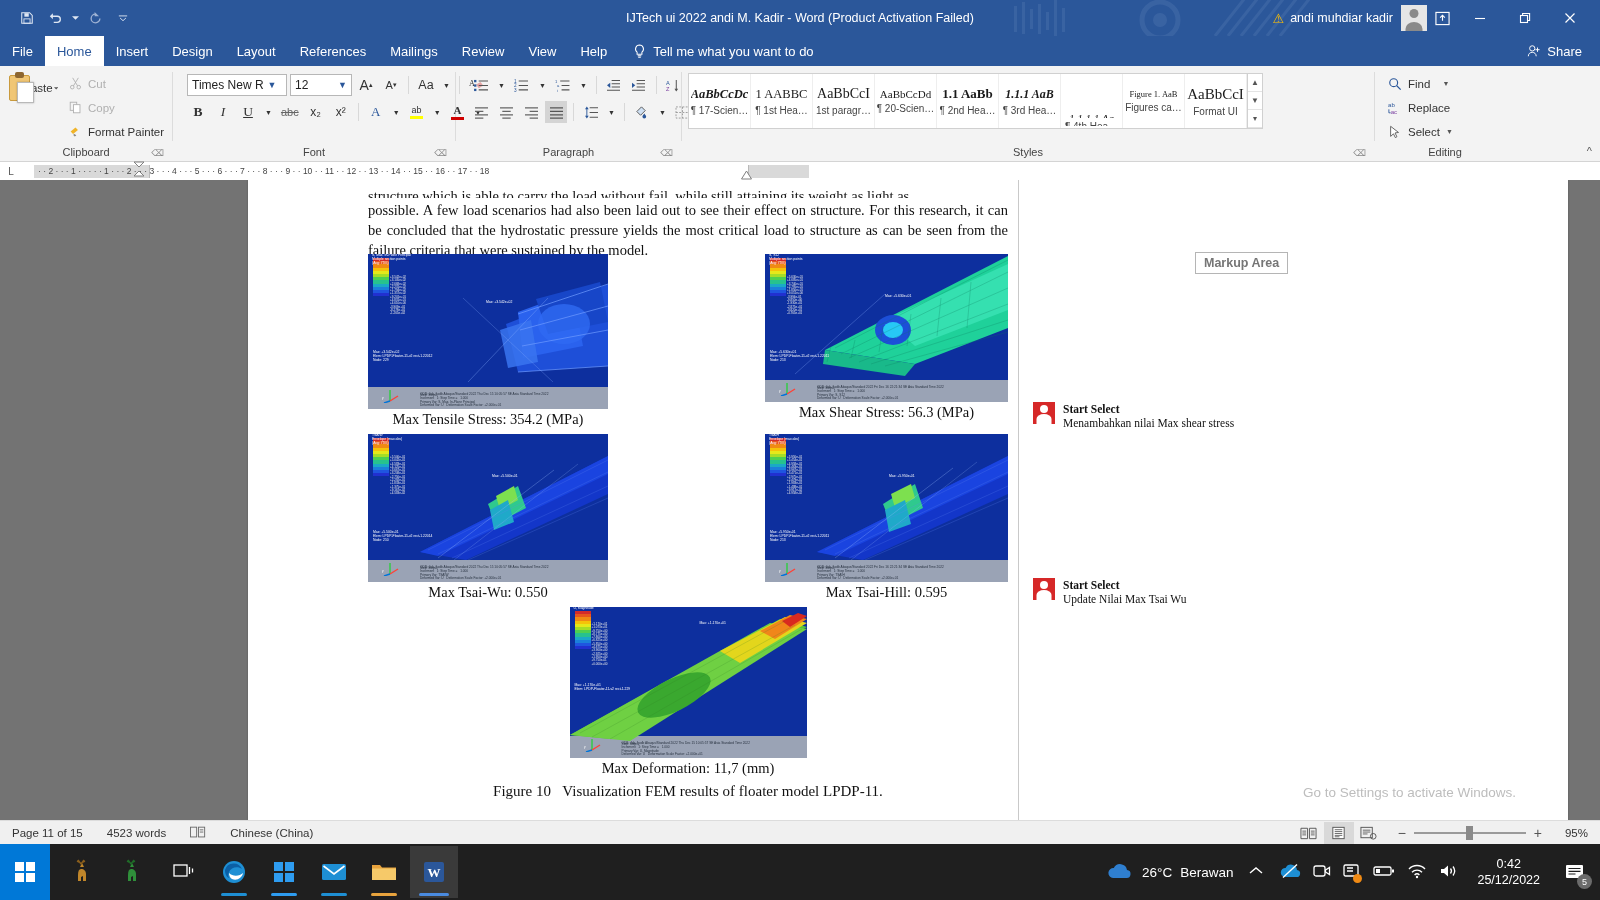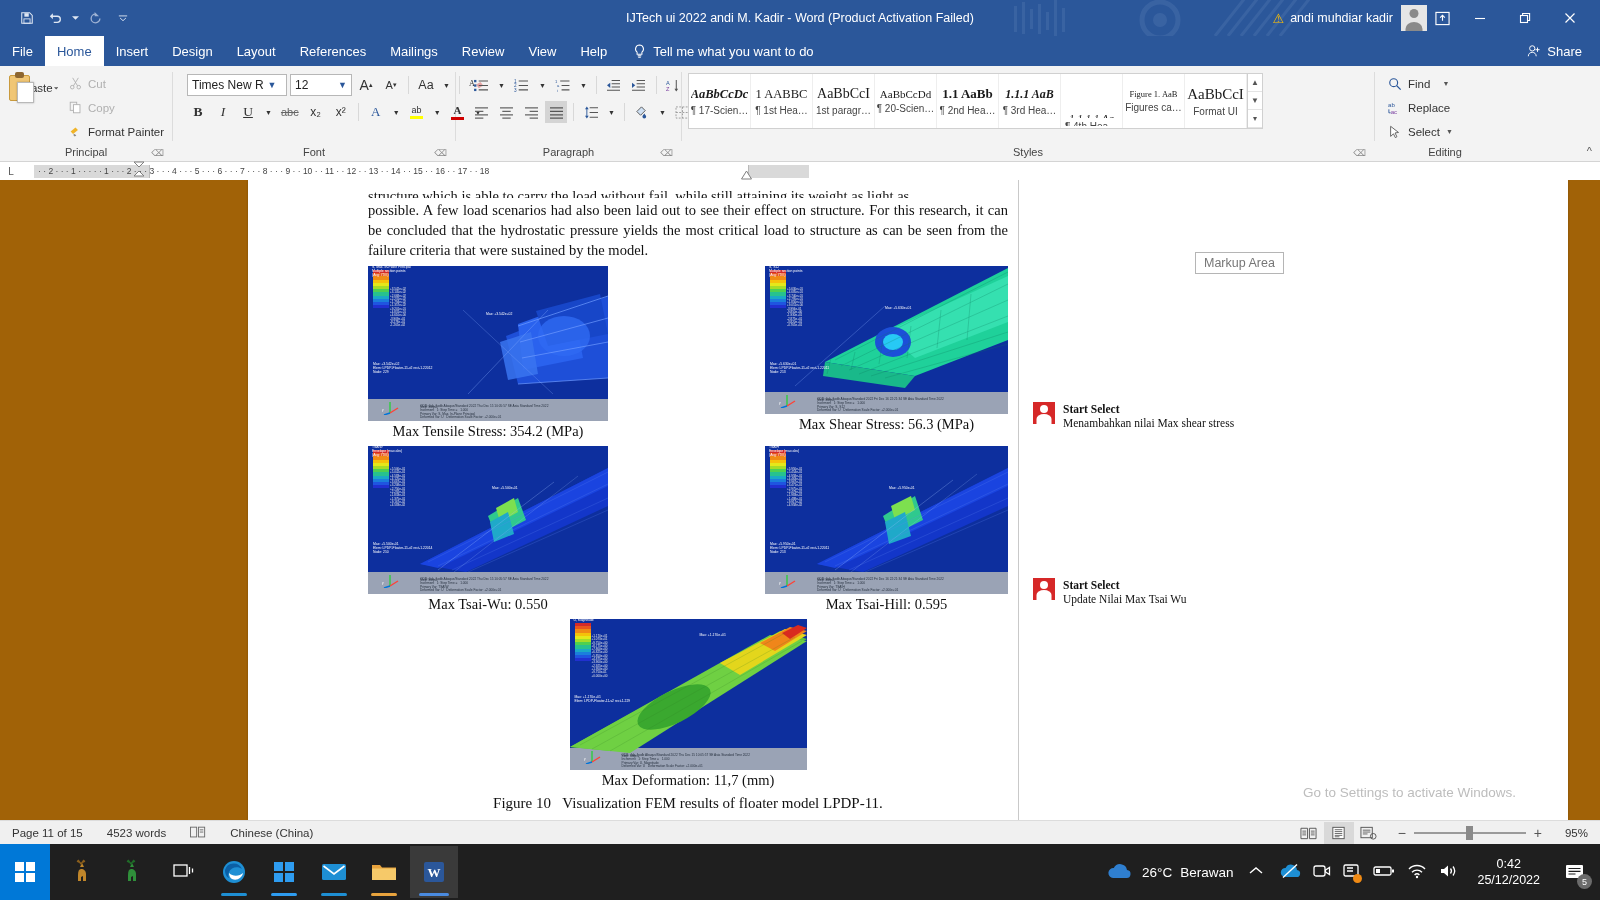--- a/index.html
+++ b/index.html
@@ -127,36 +127,36 @@
   }
   .ruler-corner { width: 22px; height: 18px; display:flex; align-items:center; justify-content:center; font-size:10px; color:#555;}
   .ruler-track { position: relative; height: 13px; margin-left: 2px; }
   .ruler-band { position:absolute; top:0; height:13px; background:#d9d9d9; }
   .ruler-band.white { background:#fff; border-left:1px solid #b9b9b9; border-right:1px solid #b9b9b9;}
   .ruler-ticks { position:absolute; top:0; left:0; height:13px; font-size:8.5px; color:#444; letter-spacing:0; white-space:nowrap; line-height:13px;}
 
   
   .docarea {
     position: absolute; left: 0; top: 180px; width: 1600px; height: 640px;
-    background: #a16207; overflow: hidden;
+    background: #737373; overflow: hidden;
   }
   .page {
     position: absolute; left: 248px; top: 0px; width: 1320px; height: 640px;
     background: #fff; box-shadow: 0 0 2px rgba(0,0,0,.25);
   }
   .markup-divider { position:absolute; left: 770px; top:0; width:1px; height:640px; background:#c9c9c9;}
   .doc-body { position: absolute; left: 120px; top: 6px; width: 640px; }
   .para {
     font-family: "Liberation Serif", serif; font-size: 14.5px; line-height: 20px;
     text-align: justify; color: #111;
   }
   .para .firstline { display:block; overflow:hidden; height: 12px; margin-bottom:2px;}
 
   
-  .figs { position: absolute; left: 120px; top: 86px; width: 640px; }
+  .figs { position: absolute; left: 120px; top: 74px; width: 640px; }
   .figrow { display: flex; justify-content: space-between; }
   .fig { display: flex; flex-direction: column; align-items: center; }
   .figimg {
     position: relative; overflow: hidden; background: #1133aa;
     border: 0; display:block;
   }
   .figcap {
     font-family: "Liberation Serif", serif; font-size: 14.5px; color: #111;
     margin-top: 2px; white-space: nowrap;
   }
@@ -171,21 +171,21 @@
   .legend-txt { position:absolute; left:22px; top:3px; font-size:3px; color:#e8e8e8; line-height:3.3px; white-space:nowrap;}
   .fem-title { position:absolute; left:4px; top:-1px; font-size:3.4px; color:#fff; line-height:4px;}
   .fem-maxlbl { position:absolute; font-size:3.4px; color:#fff; white-space:nowrap;}
   .fem-foot-txt { position:absolute; left:52px; font-size:3.2px; color:#27313f; line-height:3.6px; white-space:nowrap;}
   .triad { position:absolute; left:14px; bottom:6px; width:22px; height:16px;}
 
   
   .comments { position: absolute; left: 785px; top: 0; width: 300px; }
   .markup-area-box {
     position: absolute; left: 162px; top: 72px; border: 1px solid #b5b5b5;
-    background: #fff; padding: 3px 8px; font-size: 12.5px; color: #767676;
+    background: #fff; padding: 3px 8px; font-size: 12.5px; color: #767676; font-weight: bold;
   }
   .comment { position: absolute; display: flex; gap: 8px; width: 260px; }
   .cmt-ico { width: 22px; height: 22px; background: #d62828; position: relative; flex: 0 0 22px;}
   .cmt-ico::before { content:""; position:absolute; left:50%; top:3px; width:8px; height:8px; border-radius:50%; background:#fff; transform:translateX(-50%);}
   .cmt-ico::after { content:""; position:absolute; left:50%; bottom:0; width:15px; height:10px; border-radius:50% 50% 0 0; background:#fff; transform:translateX(-50%);}
   .cmt-author { font-family:"Liberation Serif", serif; font-size: 11.5px; font-weight: bold; color:#111; line-height:14px;}
   .cmt-text { font-family:"Liberation Serif", serif; font-size: 11.5px; color:#111; line-height:14px;}
 
   
   .activate-wm {
@@ -389,21 +389,21 @@
           <div class="cmd">
             <svg width="13" height="13" viewBox="0 0 16 16">
                 <path fill="#f0b429" d="M2 8l6-5 3 3-6 5z"></path>
                 <path fill="#888" d="M5 12l2-1 2 2-2 1z"></path>
               </svg>
             <span>Format Painter</span>
           </div>
         </div>
       </div>
       <div class="grp-label">
-        <span>Principal</span>
+        <span>Clipboard</span>
         <span class="dlg">⌫</span>
       </div>
     </div>
     <div class="grp-sep"></div>
 
     <div class="grp" style="width:282px;">
       <div class="grp-body">
         <div class="fontgrp-rows">
           <div class="frow">
             <div class="combo" style="width:100px;">

